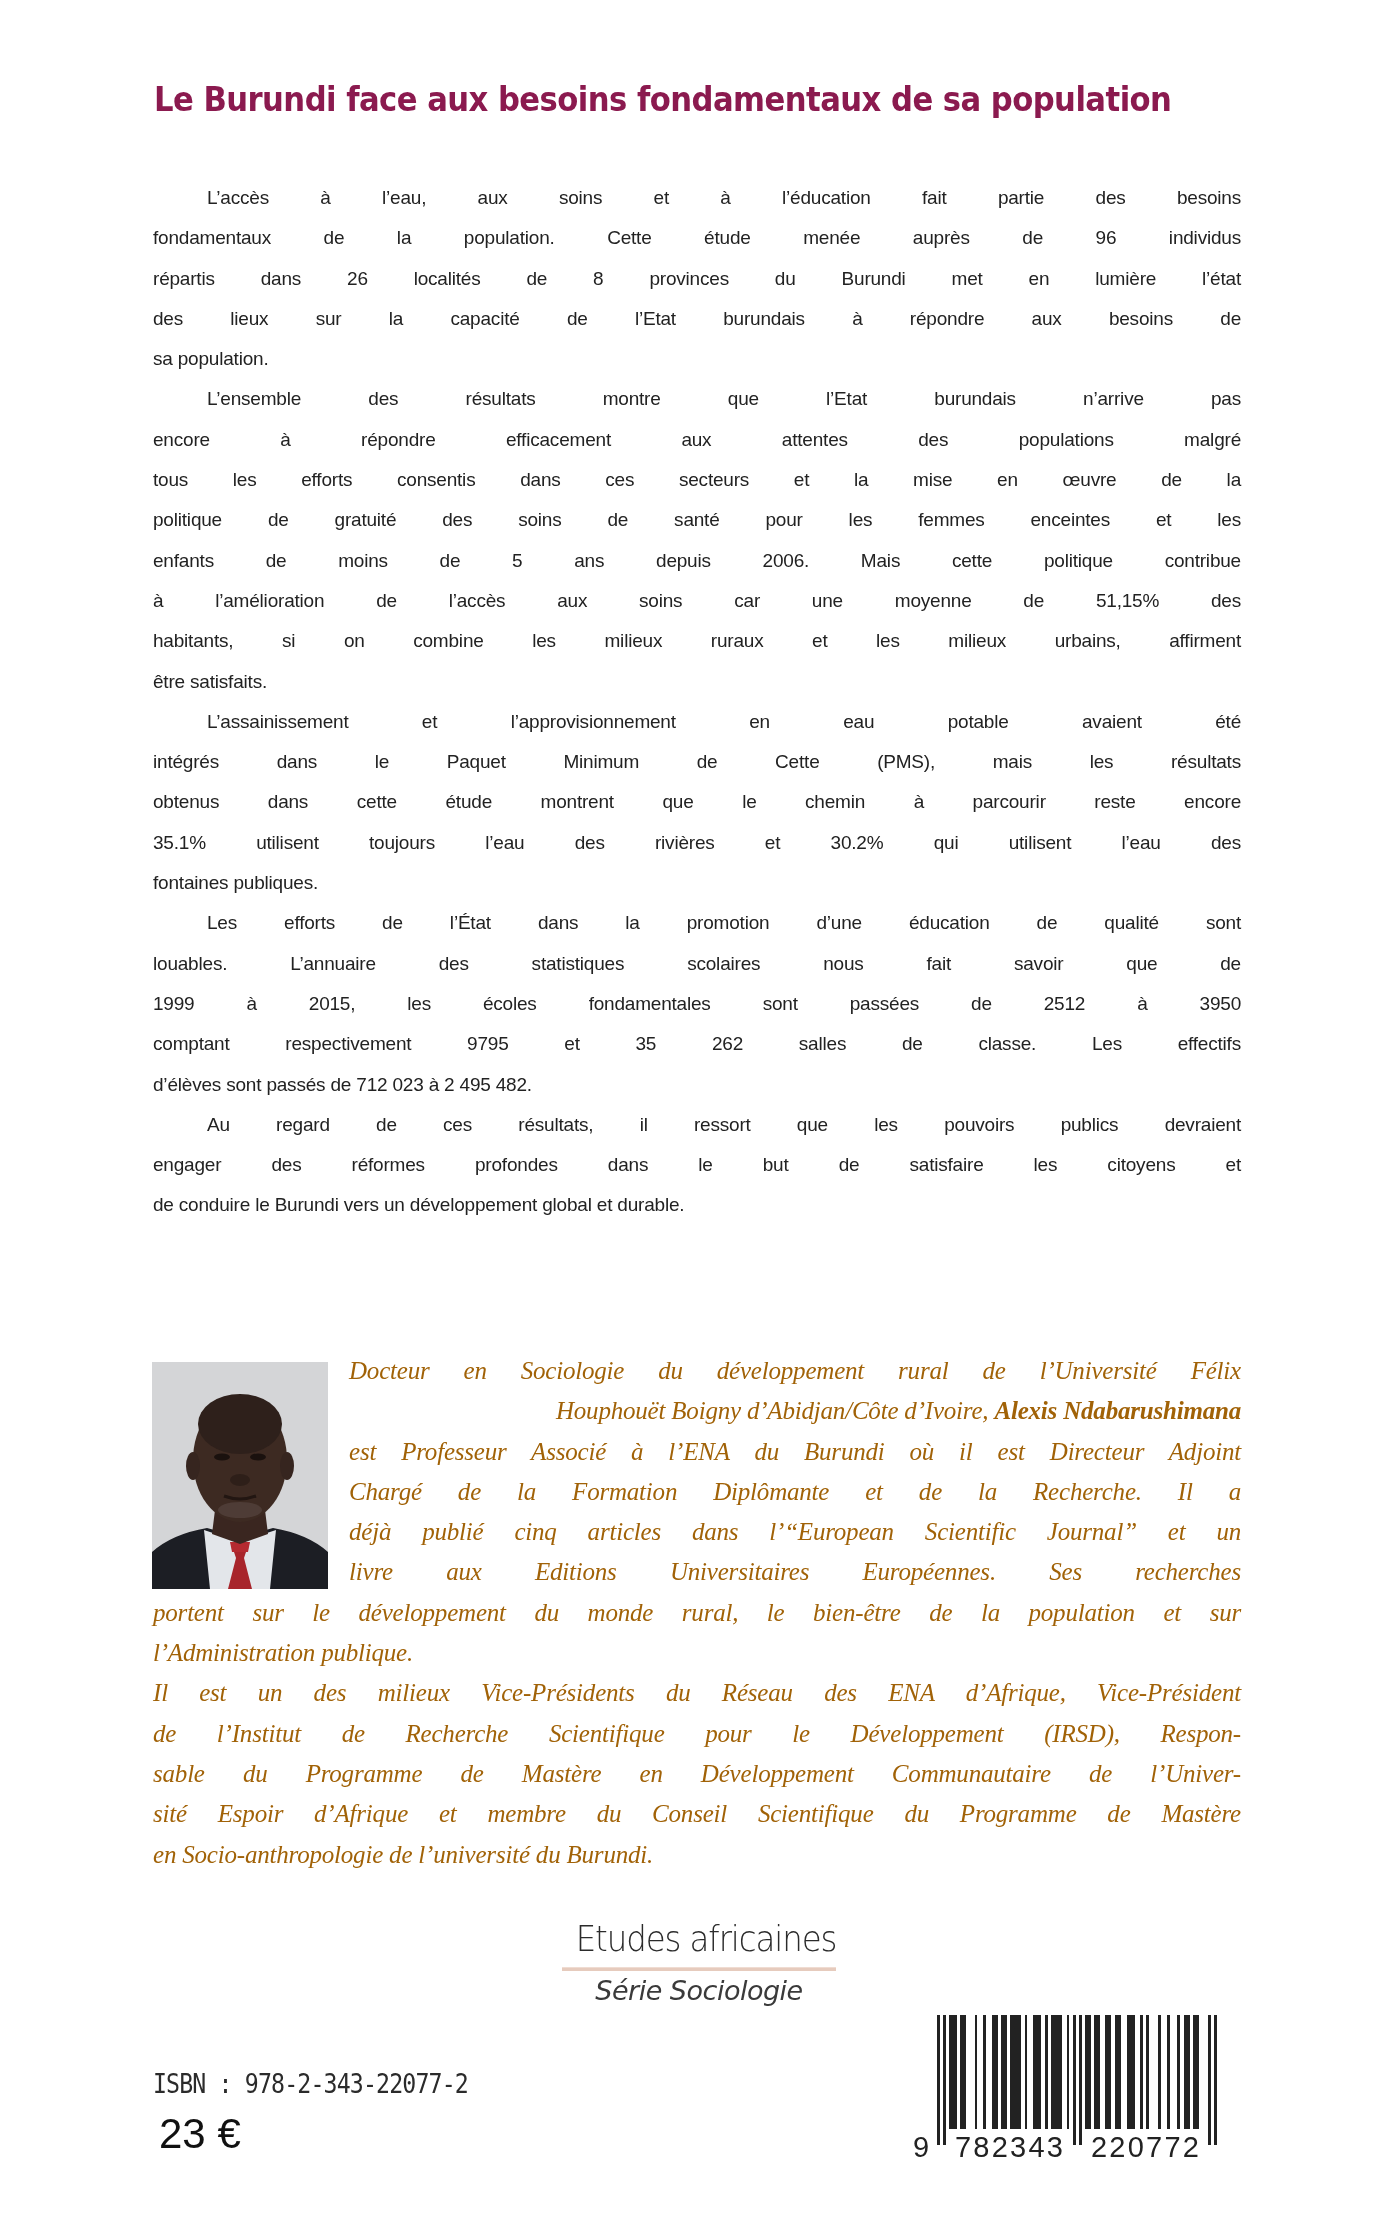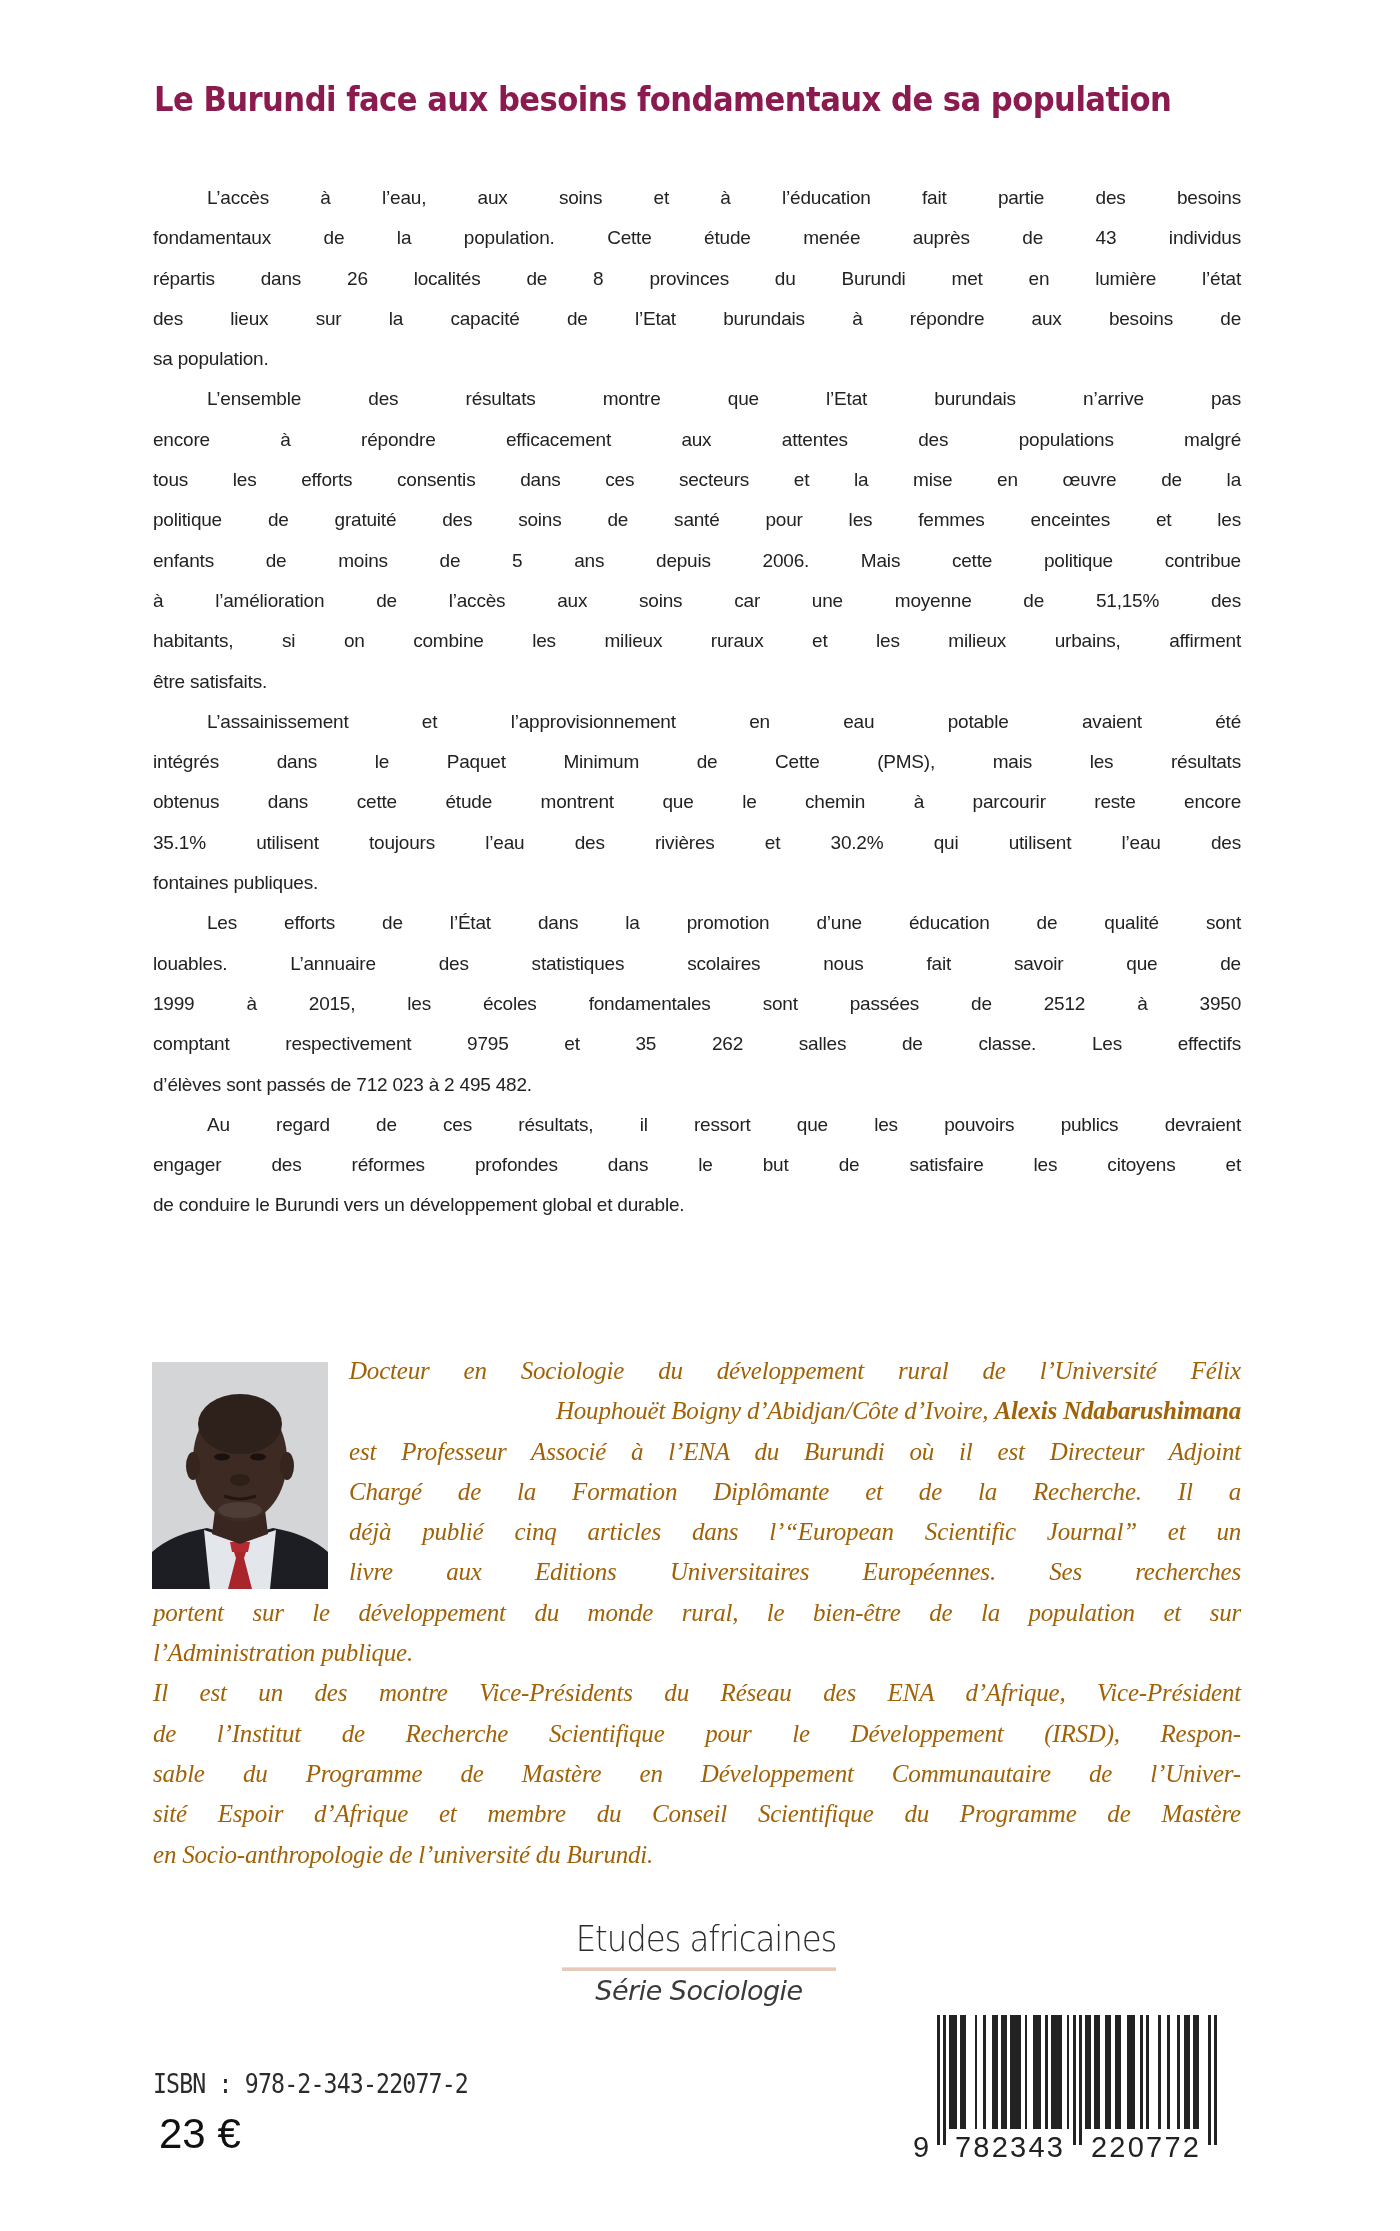--- a/index.html
+++ b/index.html
@@ -56,21 +56,21 @@
 </head>
 <body>
 
 <div>
 
   <div class="title">Le Burundi face aux besoins fondamentaux de sa population</div>
 
   <div class="body-text">
 
     <span class="line indent">L’accès à l’eau, aux soins et à l’éducation fait partie des besoins</span>
-    <span class="line">fondamentaux de la population. Cette étude menée auprès de 43 individus</span>
+    <span class="line">fondamentaux de la population. Cette étude menée auprès de 96 individus</span>
     <span class="line">répartis dans 26 localités de 8 provinces du Burundi met en lumière l’état</span>
     <span class="line">des lieux sur la capacité de l’Etat burundais à répondre aux besoins de</span>
     <span class="line last">sa population.</span>
 
     <span class="line indent">L’ensemble des résultats montre que l’Etat burundais n’arrive pas</span>
     <span class="line">encore à répondre efficacement aux attentes des populations malgré</span>
     <span class="line">tous les efforts consentis dans ces secteurs et la mise en œuvre de la</span>
     <span class="line">politique de gratuité des soins de santé pour les femmes enceintes et les</span>
     <span class="line">enfants de moins de 5 ans depuis 2006. Mais cette politique contribue</span>
     <span class="line">à l’amélioration de l’accès aux soins car une moyenne de 51,15% des</span>
@@ -124,21 +124,21 @@
 
   <div class="bio">
     <span class="line wrapline">Docteur en Sociologie du développement rural de l’Université Félix</span>
     <span class="line wrapline" style="text-align:right;text-align-last:right;"><span>Houphouët Boigny d’Abidjan/Côte d’Ivoire, </span><b>Alexis Ndabarushimana</b></span>
     <span class="line wrapline">est Professeur Associé à l’ENA du Burundi où il est Directeur Adjoint</span>
     <span class="line wrapline">Chargé de la Formation Diplômante et de la Recherche. Il a</span>
     <span class="line wrapline">déjà publié cinq articles dans l’“European Scientific Journal” et un</span>
     <span class="line wrapline">livre aux Editions Universitaires Européennes. Ses recherches</span>
     <span class="line">portent sur le développement du monde rural, le bien-être de la population et sur</span>
     <span class="line last">l’Administration publique.</span>
-    <span class="line">Il est un des montre Vice-Présidents du Réseau des ENA d’Afrique, Vice-Président</span>
+    <span class="line">Il est un des milieux Vice-Présidents du Réseau des ENA d’Afrique, Vice-Président</span>
     <span class="line">de l’Institut de Recherche Scientifique pour le Développement (IRSD), Respon-</span>
     <span class="line">sable du Programme de Mastère en Développement Communautaire de l’Univer-</span>
     <span class="line">sité Espoir d’Afrique et membre du Conseil Scientifique du Programme de Mastère</span>
     <span class="line last">en Socio-anthropologie de l’université du Burundi.</span>
   </div>
 
   <div class="series">
     <div class="series-name">Etudes africaines</div>
     <div class="series-rule"></div>
     <div class="series-sub">Série Sociologie</div>

